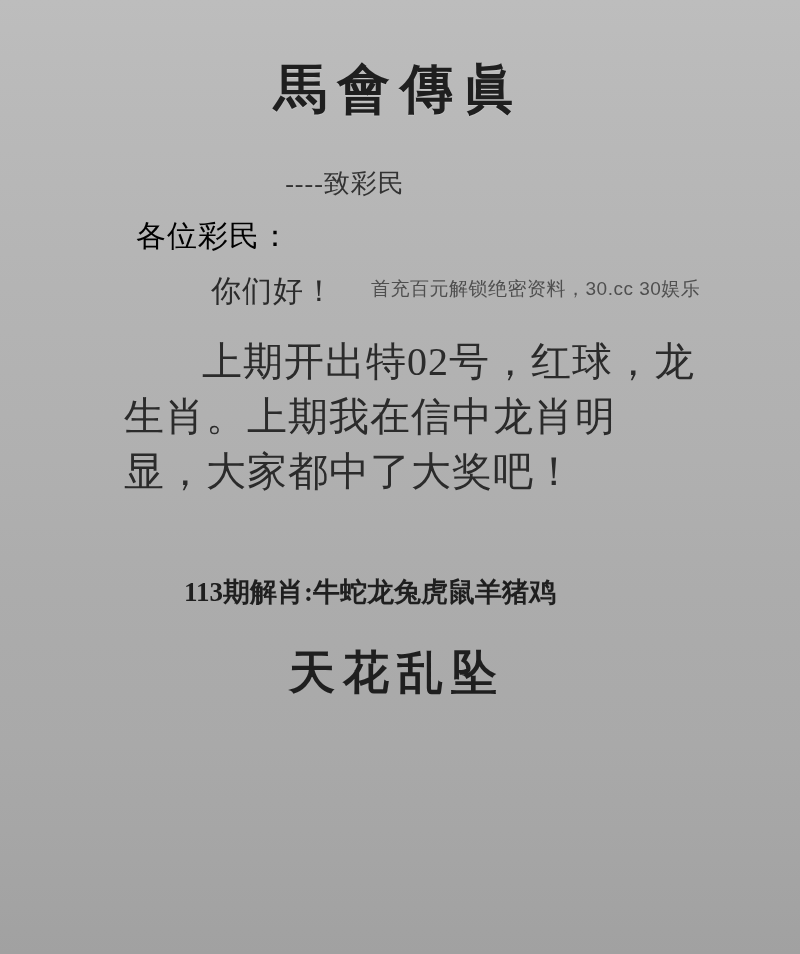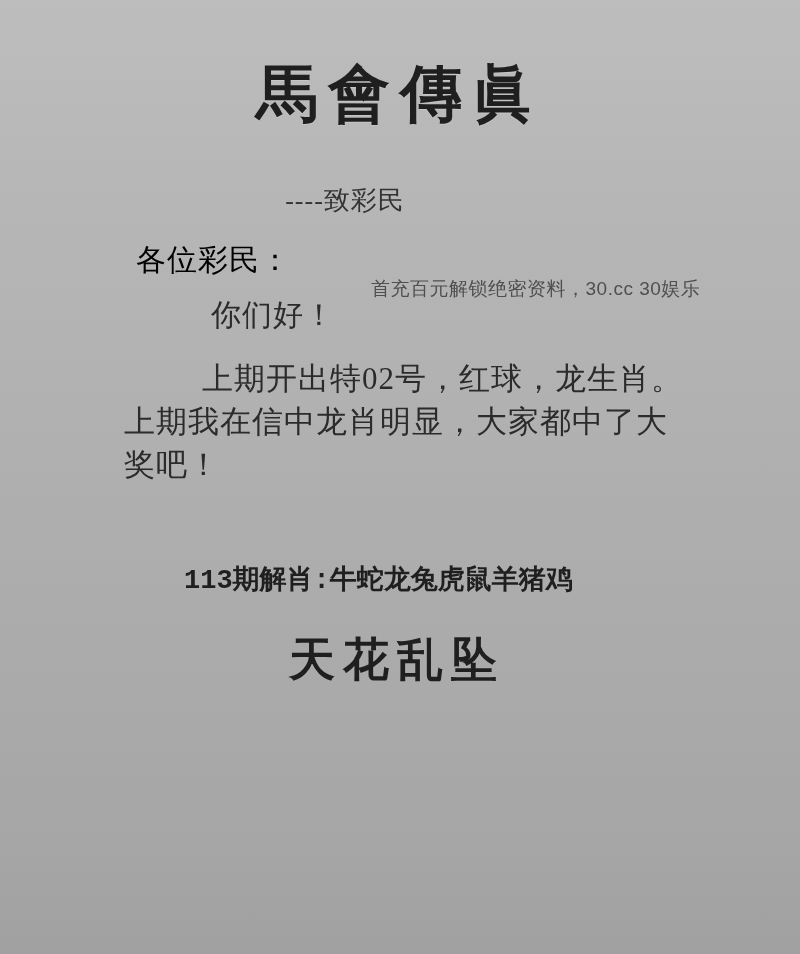--- a/index.html
+++ b/index.html
@@ -33,33 +33,33 @@
     position: relative;
     width: 800px;
     height: 954px;
     box-sizing: border-box;
     padding: 0 26px;
   }
   .title {
     text-align: center;
     font-family: "DejaVu Serif", "Liberation Serif", serif;
     font-weight: bold;
-    font-size: 62px;
+    font-size: 53px;
     letter-spacing: 10px;
     color: #1f1f1f;
     margin: 0;
     padding-top: 58px;
     line-height: 1.15;
     text-shadow: 0 1px 0 rgba(255,255,255,0.18);
   }
   .subtitle {
     text-align: center;
     font-size: 26px;
     color: #333;
-    margin: 8px;
+    margin: 1px;
     padding-top: 46px;
     padding-right: 110px;
     letter-spacing: 1px;
   }
   .salutation {
     font-size: 30px;
     color: #000000;
     margin: 0;
     padding-top: 14px;
     padding-left: 110px;
@@ -78,33 +78,33 @@
     top: 276px;
     left: 371px;
     font-family: "Liberation Sans", "DejaVu Sans", sans-serif;
     font-size: 19px;
     color: #4a4a4a;
     letter-spacing: 0.5px;
     white-space: nowrap;
     opacity: 0.95;
   }
   .para {
-    font-size: 31px;
+    font-size: 40px;
     line-height: 1.38;
     color: #2b2b2b;
     margin: 0;
     padding-left: 98px;
     padding-right: 78px;
     text-indent: 78px;
     letter-spacing: 1px;
   }
   .para-1 { padding-top: 22px; }
   .para-2 { padding-top: 74px; }
   .riddle {
-    font-family: Liberation Mono, monospace;
+    font-family: Liberation Serif, serif;
     font-weight: bold;
     font-size: 27px;
     color: #1f1f1f;
     margin: 0;
     padding-top: 74px;
     padding-left: 158px;
     letter-spacing: 0px;
   }
   .big-phrase {
     text-align: center;

